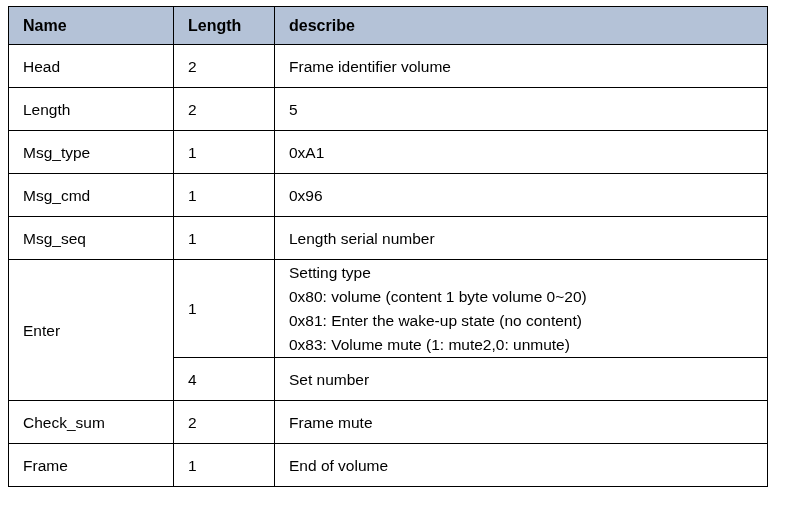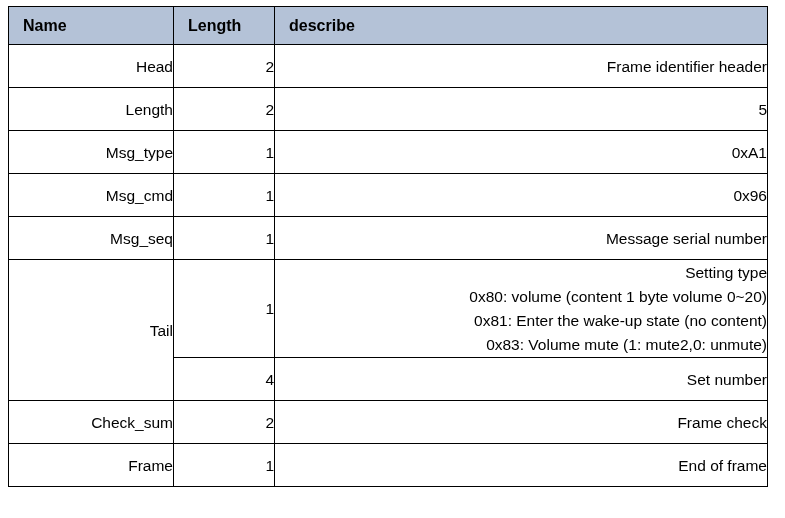--- a/index.html
+++ b/index.html
@@ -46,21 +46,20 @@
     background: #ffffff;
   }
   table.spec-table thead th {
     background: #b4c2d7;
     font-weight: bold;
     height: 36px;
     font-size: 16px;
   }
   table.spec-table tbody td {
     height: 41px;
-    text-align: right;
   }
   td.tall-cell {
     vertical-align: top;
     padding-top: 8px;
     height: 110px;
   }
   td.tall-name {
     vertical-align: top;
     padding-top: 8px;
   }
@@ -90,21 +89,21 @@
         <th>Name</th>
         <th>Length</th>
         <th>describe</th>
       </tr>
     </thead>
     <tbody>
 
       <tr>
         <td>Head</td>
         <td>2</td>
-        <td>Frame identifier header</td>
+        <td>Frame identifier volume</td>
       </tr>
 
       <tr>
         <td>Length</td>
         <td>2</td>
         <td>5</td>
       </tr>
 
       <tr>
         <td>Msg_type</td>
@@ -114,45 +113,45 @@
 
       <tr>
         <td>Msg_cmd</td>
         <td>1</td>
         <td>0x96</td>
       </tr>
 
       <tr>
         <td>Msg_seq</td>
         <td>1</td>
-        <td>Message serial number</td>
+        <td>Length serial number</td>
       </tr>
 
       <tr>
-        <td class="tall-name" rowspan="2">Tail</td>
+        <td class="tall-name" rowspan="2">Enter</td>
         <td class="tall-len">1</td>
         <td class="tall-cell multiline">Setting type
 0x80: volume (content 1 byte volume 0~20)
 0x81: Enter the wake-up state (no content)
 0x83: Volume mute (1: mute2,0: unmute)</td>
       </tr>
 
       <tr>
         <td>4</td>
         <td>Set number</td>
       </tr>
 
       <tr>
         <td>Check_sum</td>
         <td>2</td>
-        <td>Frame check</td>
+        <td>Frame mute</td>
       </tr>
 
       <tr>
         <td>Frame</td>
         <td>1</td>
-        <td>End of frame</td>
+        <td>End of volume</td>
       </tr>
 
     </tbody>
   </table>
 
 </div>
 
 </body></html>

